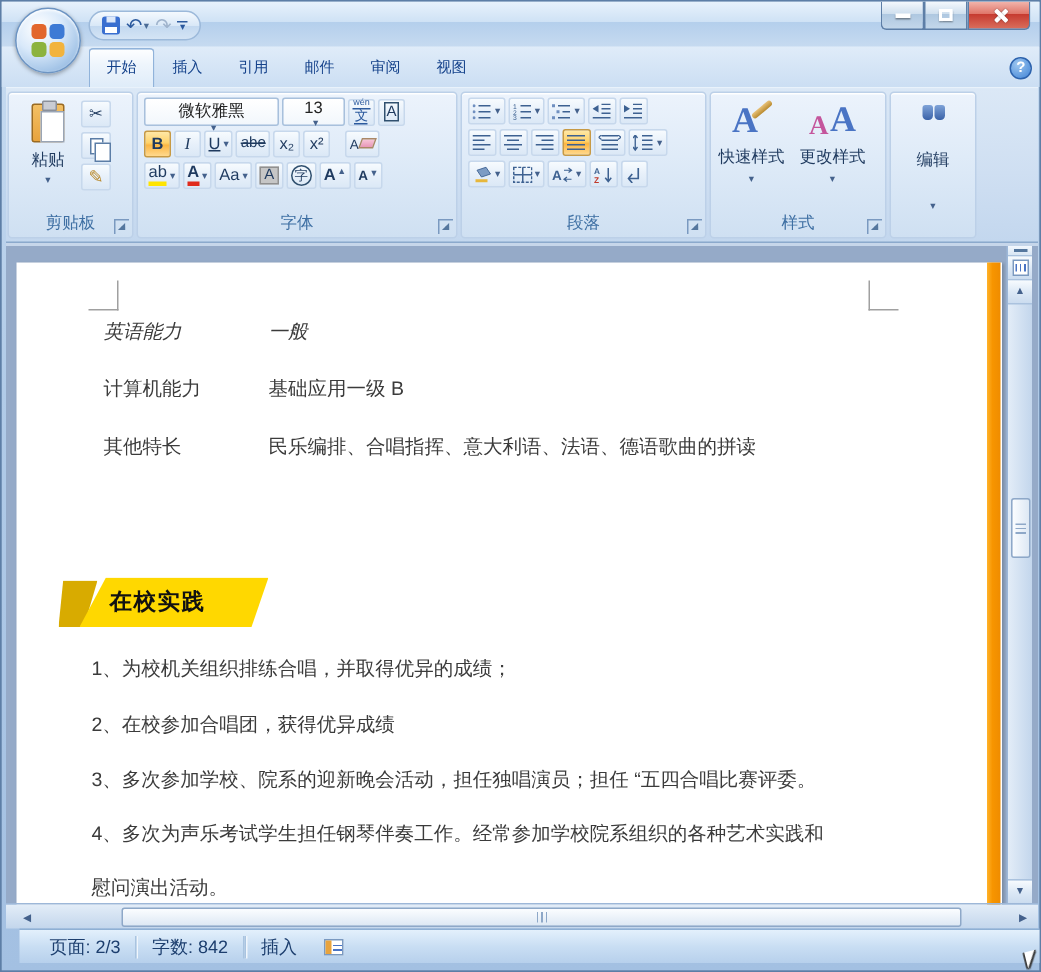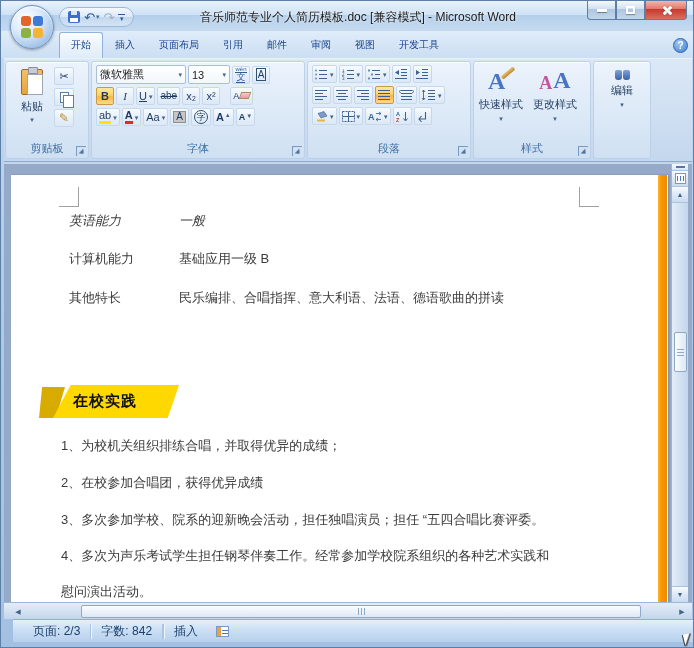--- a/index.html
+++ b/index.html
@@ -43,21 +43,21 @@
   .ribbon{position:absolute;left:3px;top:57px;width:688px;height:104px;background:linear-gradient(#dbe8f6,#cfdff2 55%,#c3d7ee);border-top:1px solid #e9f2fb;border-bottom:1px solid #8ba9cc;display:flex;gap:2px;padding:2px 1px 1px 1px;}
   .grp{position:relative;height:98px;border-radius:3px;border:1px solid #bcd0e8;background:linear-gradient(#ecf3fc,#dcE9f7 55%,#cfe0f2);background:linear-gradient(#ecf3fc,#dce9f7 55%,#cfe0f2);box-shadow:inset 0 1px 0 #fff;}
   .glabel{position:absolute;left:0;right:0;bottom:2px;text-align:center;font-size:11px;color:#3e6fa3;}
   .dlg{position:absolute;right:2px;bottom:2px;width:10px;height:10px;border-top:1px solid #7a99c0;border-left:1px solid #7a99c0;}
   .dlg::after{content:"";position:absolute;right:1px;bottom:1px;border-left:4px solid transparent;border-top:4px solid transparent;border-right:4px solid #55779e;border-bottom:4px solid #55779e;width:0;height:0;transform:scale(.6);}
   .rows{display:flex;flex-direction:column;gap:3px;padding:3px 4px;}
   .row{display:flex;align-items:center;gap:2px;}
   .b{display:inline-flex;align-items:center;justify-content:center;height:18px;min-width:18px;padding:0 2px;border:1px solid #c7d8ec;border-radius:2px;background:linear-gradient(#f7fbfe,#e7f0fa 50%,#dbe8f6);font-size:11px;color:#1f3a5f;line-height:1;}
   .b .dd{font-size:7px;color:#44618c;margin-left:2px;}
   .b.on{background:linear-gradient(#ffe8a6,#ffd26a 45%,#fcb643 55%,#ffd98e);border-color:#c79a45;}
-  .combo{height:19px;background:linear-gradient(#ffffff,#f2f7fc);border:1px solid #a8c0dc;border-radius:2px;font-size:11px;color:#222;display:flex;align-items:center;justify-content:space-between;padding:0 3px;}
+  .combo{height:19px;background:linear-gradient(#ffffff,#f2f7fc);border:1px solid #a8c0dc;border-radius:2px;font-size:11px;color:#222;display:flex;align-items:center;justify-content:space-between;padding:0 3px;flex-direction:column;}
   .combo .dd{font-size:7px;color:#44618c;margin-left:3px;}
   
   .grp.clipboard{width:84px;display:flex;}
   .pastebig{margin:4px 2px 0 6px;width:40px;height:76px;display:flex;flex-direction:column;align-items:center;border:1px solid transparent;border-radius:3px;}
   .clipico{width:22px;height:26px;background:linear-gradient(#f3c065,#e8a33d);border:1px solid #9a6b23;border-radius:2px;position:relative;margin-top:2px;}
   .clipico::before{content:"";position:absolute;left:6px;top:-3px;width:8px;height:5px;background:#c9ccd4;border:1px solid #8a8f99;border-radius:1px;}
   .clipico::after{content:"";position:absolute;left:5px;top:4px;width:14px;height:19px;background:#fff;border:1px solid #9aa5b5;}
   .pastebig .cap{font-size:11px;color:#1f3a5f;margin-top:4px;text-align:center;}
   .pastebig .dd{font-size:7px;color:#44618c;margin-top:2px;}
   .clipcol{display:flex;flex-direction:column;gap:3px;margin-top:5px;}
@@ -164,21 +164,20 @@
           <span class="dd">▾</span>
         </span>
       <span class="qbtn dis">
           <span>↷</span>
         </span>
       <span class="qat-more">
           <b></b>
           <span>▾</span>
         </span>
     </div>
-    <div class="title">音乐师范专业个人简历模板.doc [兼容模式] - Microsoft Word</div>
     <div class="wbtns">
       <div class="wb">
           <span class="bar"></span>
         </div>
       <div class="wb">
           <span class="box"></span>
         </div>
       <div class="wb close">
           <span class="x"></span>
         </div>
@@ -189,26 +188,24 @@
         <i></i>
         <i></i>
         <i></i>
         <i></i>
       </span>
     </div>
 
   <div class="tabrow">
     <div class="tab active">开始</div>
     <div class="tab">插入</div>
-    <div class="tab">页面布局</div>
     <div class="tab">引用</div>
     <div class="tab">邮件</div>
     <div class="tab">审阅</div>
     <div class="tab">视图</div>
-    <div class="tab">开发工具</div>
     <div class="help">?</div>
   </div>
 
   <div class="ribbon">
 
     <div class="grp clipboard">
       <div class="pastebig">
         <span class="clipico"></span>
         <span class="cap">粘贴</span>
         <span class="dd">▾</span>
@@ -469,21 +466,21 @@
             </span>
           <span class="cap">更改样式</span>
           <span class="dd">▾</span>
         </div>
       </div>
       <div class="glabel">样式</div>
       <div class="dlg"></div>
     </div>
 
     <div class="grp edit">
-      <div class="bigv" style="width:48px;margin-left:4px;">
+      <div class="bigv" style="width:48px;margin-left:4px;gap:16px;">
         <span class="binos">
             <i></i>
             <i></i>
           </span>
         <span class="cap">编辑</span>
         <span class="dd">▾</span>
       </div>
     </div>
   </div>
 

